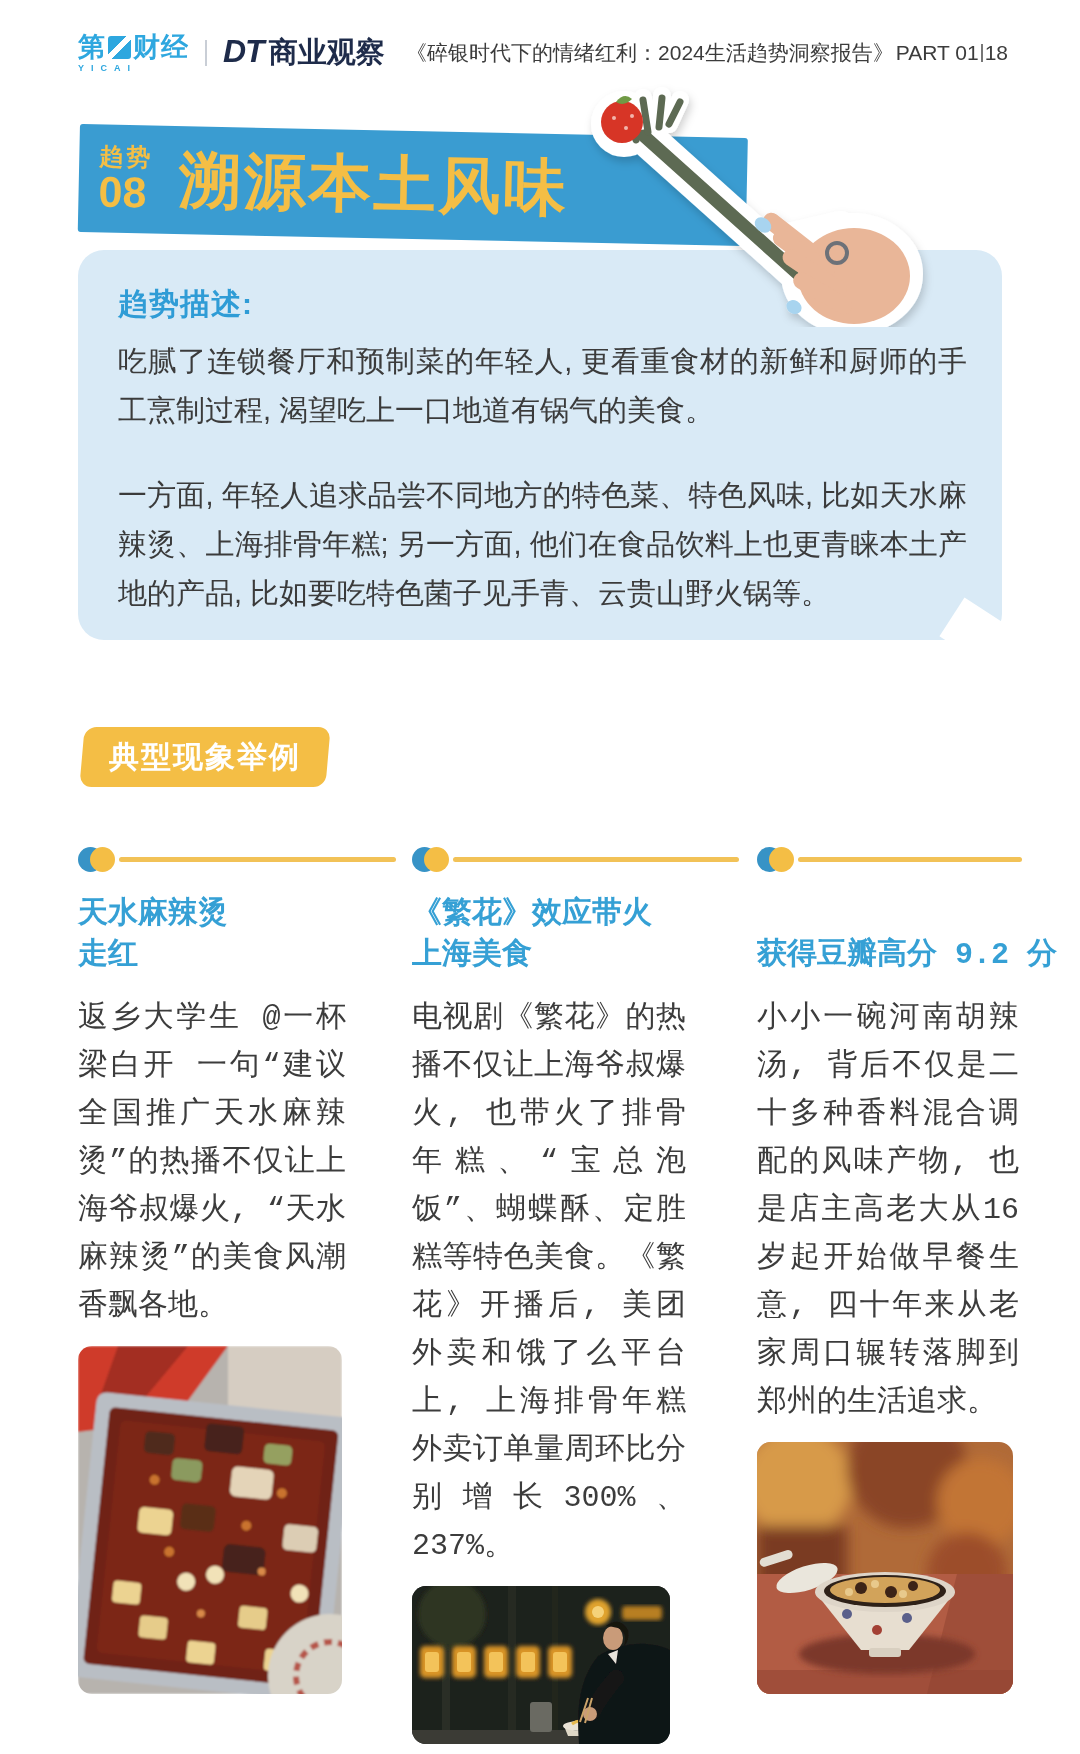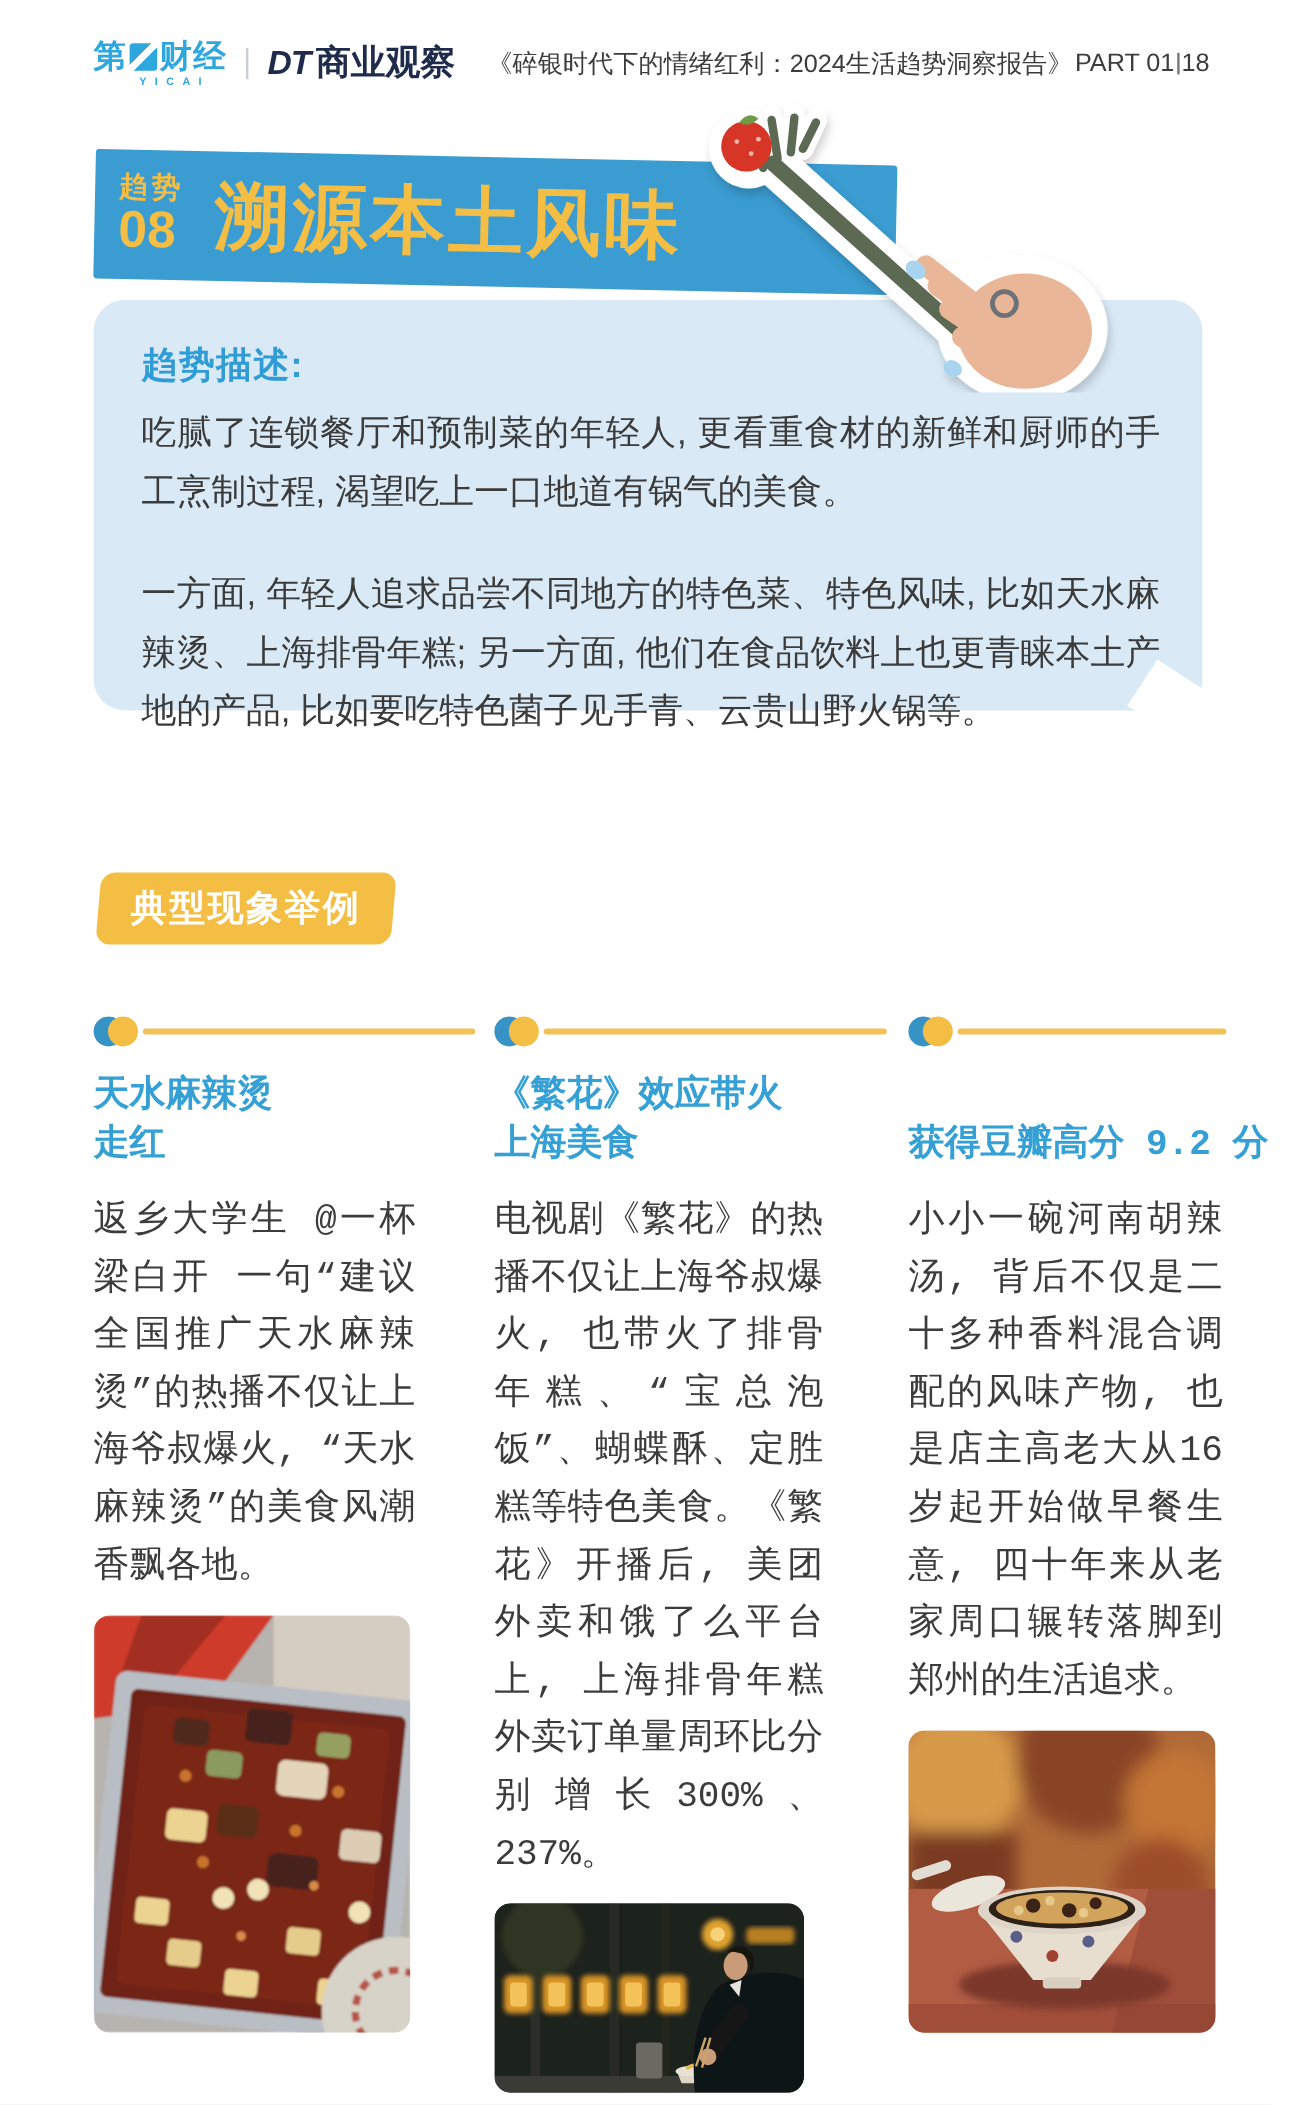--- a/index.html
+++ b/index.html
@@ -9,38 +9,38 @@
     overflow:hidden;margin:0 auto;
   }
   
   .hdr{position:absolute;left:78px;right:72px;top:26px;height:54px;
        display:flex;justify-content:space-between;align-items:center;}
   .logos{display:flex;align-items:center;}
   .yicai{display:flex;flex-direction:column;align-items:flex-start;line-height:1;}
   .yicai-main{display:flex;align-items:center;color:#2EA7DF;font-weight:800;font-size:27px;letter-spacing:1px;}
   .yicai-mark{display:inline-block;width:23px;height:23px;margin:0 2px;border-radius:3px;
       background:linear-gradient(135deg,#2EA7DF 40%,#ffffff 40%,#ffffff 58%,#2EA7DF 58%);}
-  .yicai-sub{color:#2EA7DF;font-size:9px;font-weight:700;letter-spacing:7px;margin-top:3px;margin-left:38px;}
+  .yicai-sub{color:#2EA7DF;font-size:9px;font-weight:700;letter-spacing:7px;margin-top:3px;}
   .logo-bar{width:2px;height:26px;background:#c9ced6;margin:0 16px;}
   .dt{display:flex;align-items:baseline;color:#1E2B4A;}
-  .dt-mark{font-size:28px;font-weight:900;font-style:italic;letter-spacing:-1px;}
+  .dt-mark{font-size:32px;font-weight:900;font-style:italic;letter-spacing:-1px;}
   .dt-suffix{font-size:29px;font-weight:900;margin-left:5px;}
   .report-meta{display:flex;align-items:center;gap:2px;font-size:21px;color:#3c3c3c;}
   .meta-bar{width:2px;height:18px;background:#777;}
   
   .banner{position:absolute;left:80px;top:124px;width:668px;height:108px;background:#3A9CD1;
       transform:rotate(1.2deg);transform-origin:left top;border-radius:3px;
       display:flex;align-items:center;padding-left:20px;box-sizing:border-box;z-index:2;}
   .trend-no{display:flex;flex-direction:column;line-height:1;color:#F4BE45;margin-right:26px;}
   .trend-label{font-size:24px;font-weight:800;letter-spacing:3px;}
   .trend-number{font-size:43px;font-weight:800;margin-top:2px;}
   .trend-title{margin:0;font-size:62px;font-weight:800;color:#F4BE45;letter-spacing:3px;white-space:nowrap;}
   .hand-sticker{position:absolute;left:540px;top:82px;width:460px;height:245px;z-index:3;}
   
-  .desc-box{position:absolute;left:78px;top:250px;width:924px;height:342px;background:#D9EAF6;
+  .desc-box{position:absolute;left:78px;top:250px;width:924px;height:390px;background:#D9EAF6;
       border-radius:26px;box-sizing:border-box;padding:34px 35px 0 40px;z-index:1;}
   .desc-box h2{margin:0;font-size:30px;font-weight:800;color:#2F9CD6;letter-spacing:1px;}
   .desc-box p{margin:12px 0 0 0;font-size:29px;line-height:49px;color:#3B3B3B;text-align:justify;}
   .desc-box p + p{margin-top:36px;}
   .desc-chamfer{position:absolute;right:-18px;bottom:-20px;width:74px;height:46px;background:#ffffff;transform:rotate(33deg);}
   
   .examples-badge{position:absolute;left:82px;top:727px;width:246px;height:60px;background:#F4BE45;
       border-radius:12px;transform:skewX(-5deg);display:flex;align-items:center;justify-content:center;}
   .examples-badge span{transform:skewX(5deg);color:#ffffff;font-size:30px;font-weight:800;letter-spacing:2px;}
   

